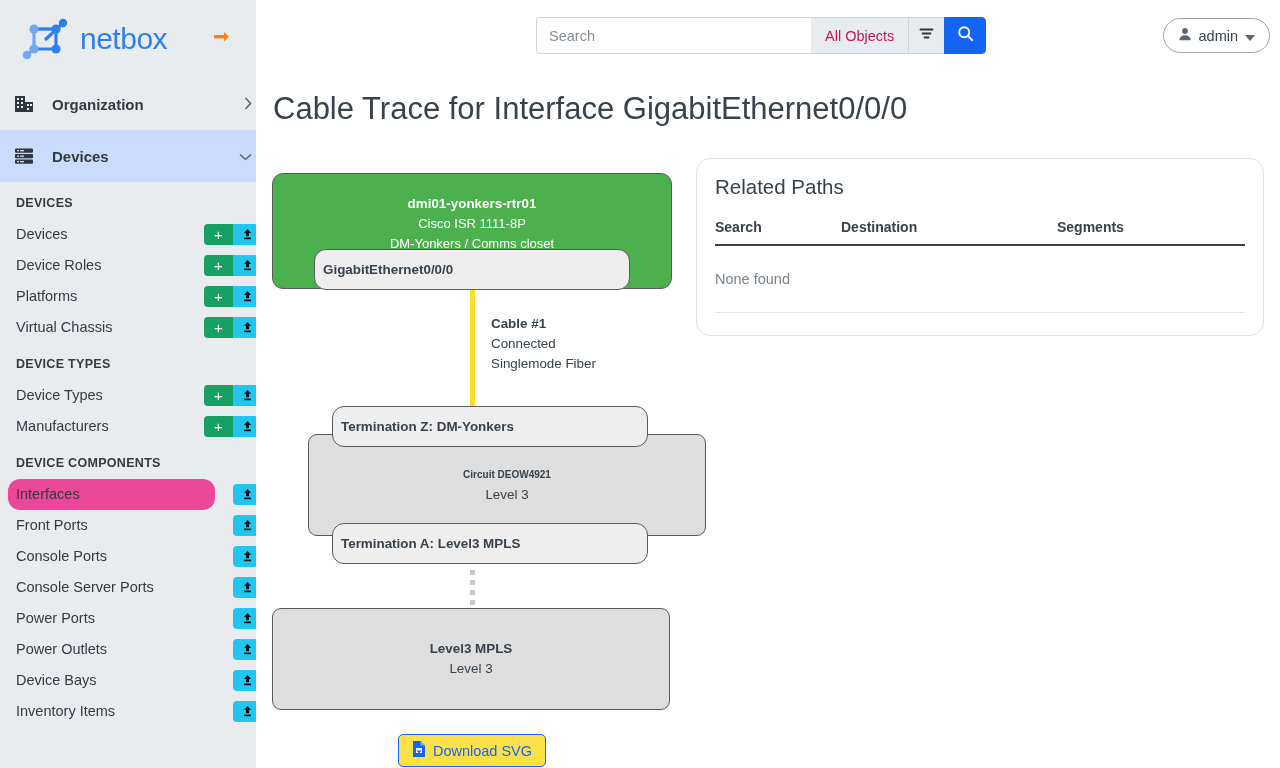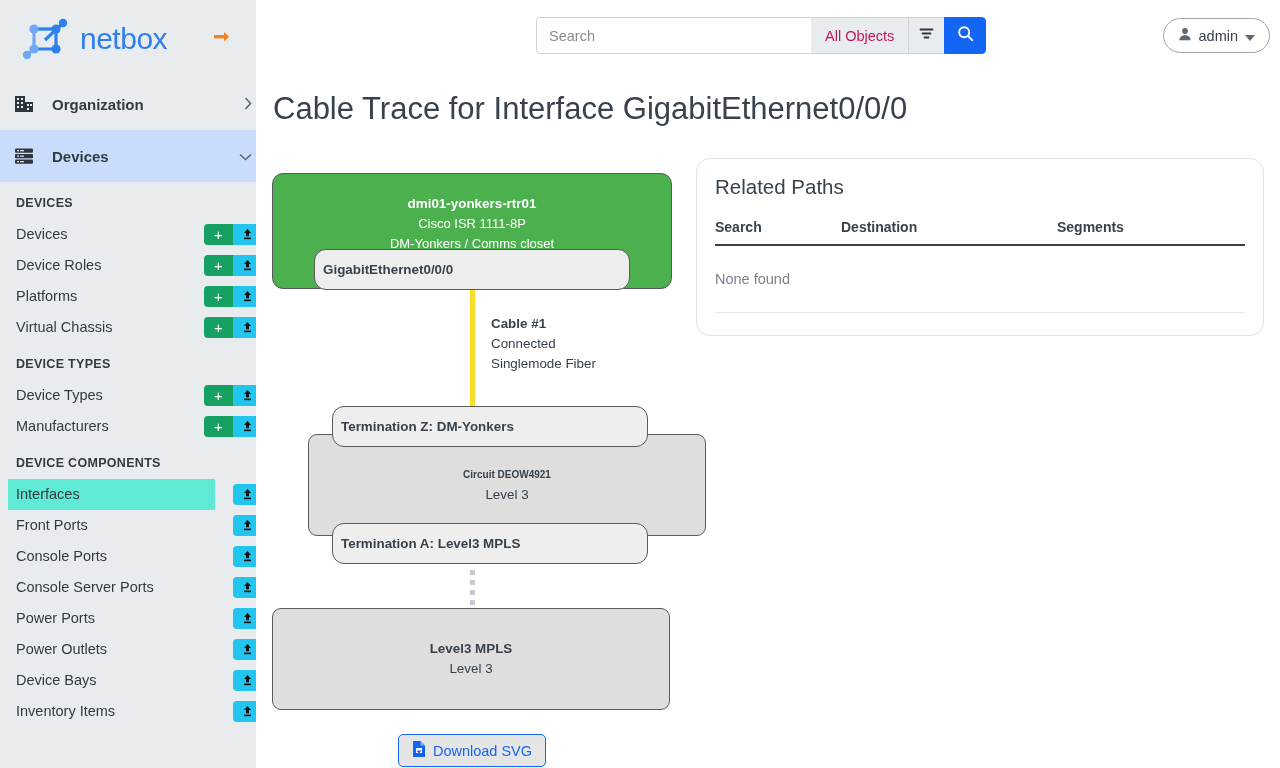--- a/index.html
+++ b/index.html
@@ -50,21 +50,21 @@
     position: relative; height: 31px;
     display: flex; align-items: center;
     padding-left: 16px; padding-right: 10px;
   }
   .nav-row .nav-link {
     font-size: 14.5px; color: #343a40; text-decoration: none;
     flex: 1; line-height: 31px;
   }
   .nav-row.sel { }
   .nav-row.sel .nav-link-wrap {
-    background: #5eead4; border-radius: 0;
+    background: #ec4899; border-radius: 12px;
   }
   .nav-link-wrap { flex: 1; padding-left: 0px; }
   .nav-row.sel .nav-link-wrap { margin-left: -8px; padding-left: 8px; width: 207px; flex: none; }
   .btn-group { display: flex; margin-left: auto; }
   .mini-btn {
     width: 29px; height: 21px; display: flex;
     align-items: center; justify-content: center;
     border: none; cursor: pointer; color: #fff;
   }
   .mini-add { background: #16a163; border-radius: 4px 0 0 4px; font-size: 15px; line-height: 1; font-weight: 500; }
@@ -159,21 +159,21 @@
   .tr-provider {
     background: #dedede; border: 1px solid #5a5a5a; border-radius: 9px;
     width: 398px; padding: 30px 10px; text-align: center;
   }
   .tr-provider .p1 { font-size: 13.4px; font-weight: 700; line-height: 20px; }
   .tr-provider .p2 { font-size: 13.4px; line-height: 20px; }
 
   .dl-btn {
     display: inline-flex; align-items: center; gap: 7px;
     margin: 24px 0 0 0; padding: 6px 13px;
-    border: 1px solid #1565f5; border-radius: 5px; background: #e5e5e5;
+    border: 1px solid #1565f5; border-radius: 5px; background: #fde047;
     color: #1565f5; font-size: 14.5px; cursor: pointer;
     font-family: "Liberation Sans", sans-serif;
   }
   .dl-row { text-align: center; }
 
   
   #paths-card {
     position: absolute; left: 440px; top: 70px;
     width: 568px;
     background: #fff; border: 1px solid #dfe3e7; border-radius: 14px;

